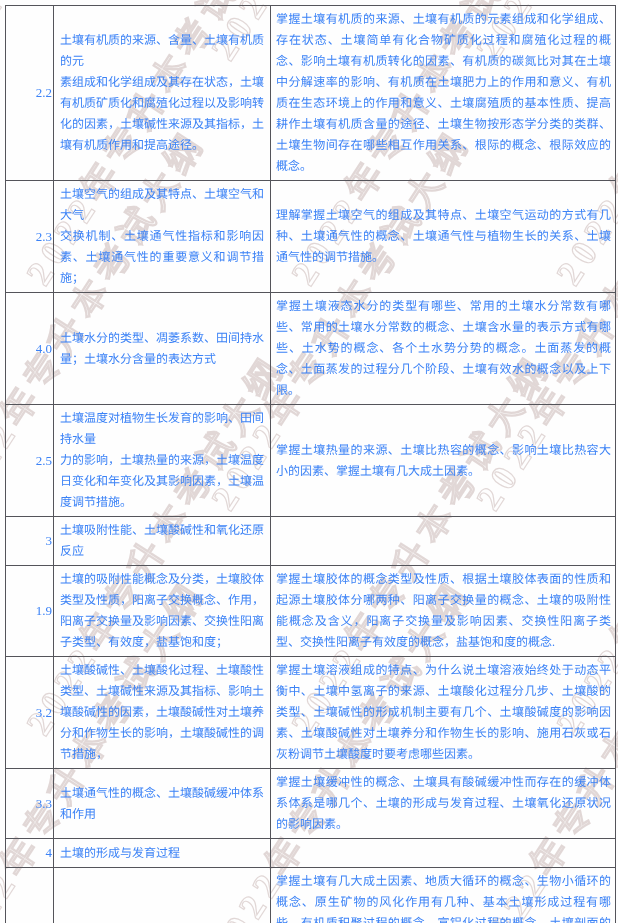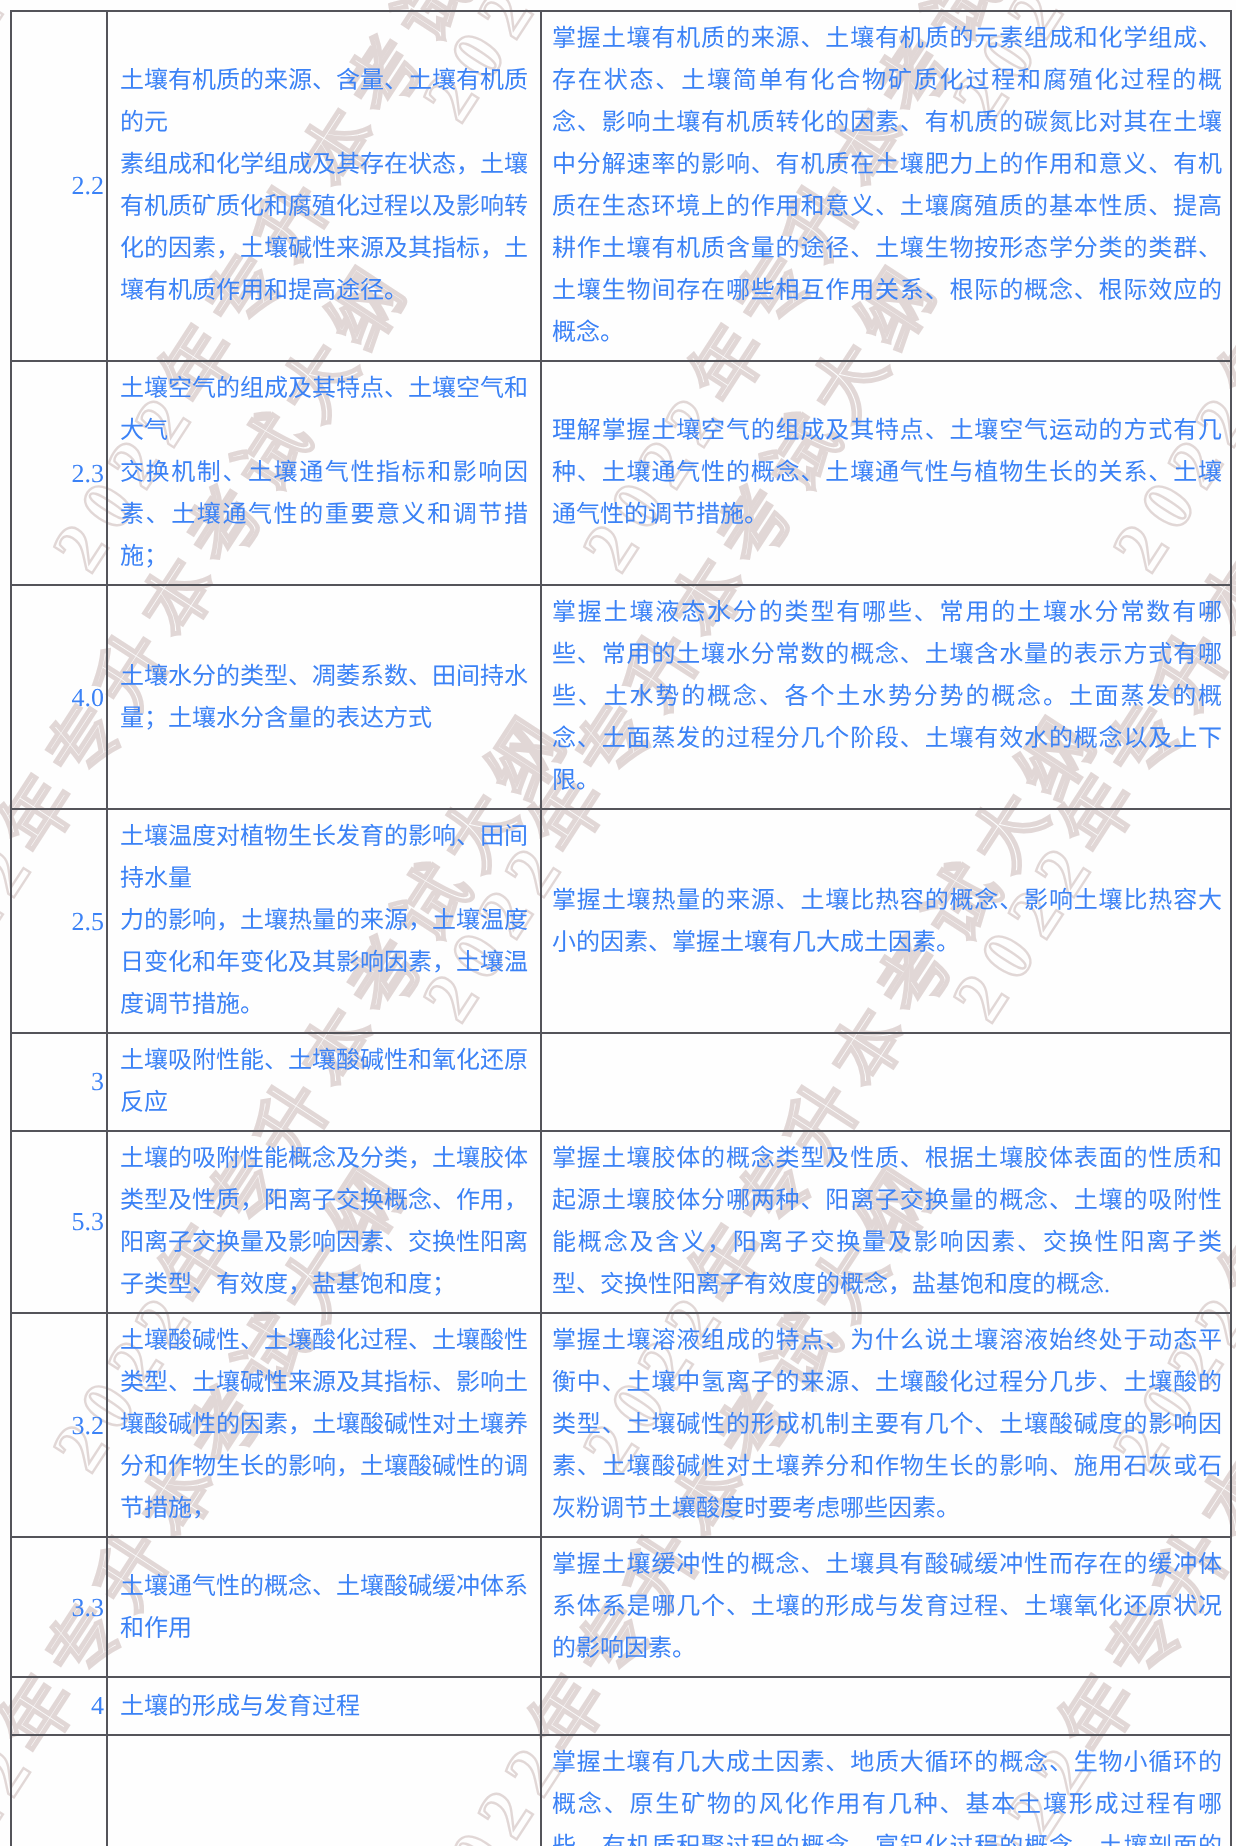--- a/index.html
+++ b/index.html
@@ -139,21 +139,21 @@
       <td class="topic-cell">土壤温度对植物生长发育的影响、田间持水量
 力的影响，土壤热量的来源，土壤温度日变化和年变化及其影响因素，土壤温度调节措施。</td>
       <td class="req-cell">掌握土壤热量的来源、土壤比热容的概念、影响土壤比热容大小的因素、掌握土壤有几大成土因素。</td>
     </tr>
         <tr>
       <td class="num-cell">3</td>
       <td class="topic-cell">土壤吸附性能、土壤酸碱性和氧化还原反应</td>
       <td class="req-cell"></td>
     </tr>
         <tr>
-      <td class="num-cell">5.3</td>
+      <td class="num-cell">1.9</td>
       <td class="topic-cell">土壤的吸附性能概念及分类，土壤胶体类型及性质，阳离子交换概念、作用，阳离子交换量及影响因素、交换性阳离子类型、有效度，盐基饱和度；</td>
       <td class="req-cell">掌握土壤胶体的概念类型及性质、根据土壤胶体表面的性质和起源土壤胶体分哪两种、阳离子交换量的概念、土壤的吸附性能概念及含义，阳离子交换量及影响因素、交换性阳离子类型、交换性阳离子有效度的概念，盐基饱和度的概念.</td>
     </tr>
         <tr>
       <td class="num-cell">3.2</td>
       <td class="topic-cell">土壤酸碱性、土壤酸化过程、土壤酸性类型、土壤碱性来源及其指标、影响土壤酸碱性的因素，土壤酸碱性对土壤养分和作物生长的影响，土壤酸碱性的调节措施，</td>
       <td class="req-cell">掌握土壤溶液组成的特点、为什么说土壤溶液始终处于动态平衡中、土壤中氢离子的来源、土壤酸化过程分几步、土壤酸的类型、土壤碱性的形成机制主要有几个、土壤酸碱度的影响因素、土壤酸碱性对土壤养分和作物生长的影响、施用石灰或石灰粉调节土壤酸度时要考虑哪些因素。</td>
     </tr>
         <tr>
       <td class="num-cell">3.3</td>

